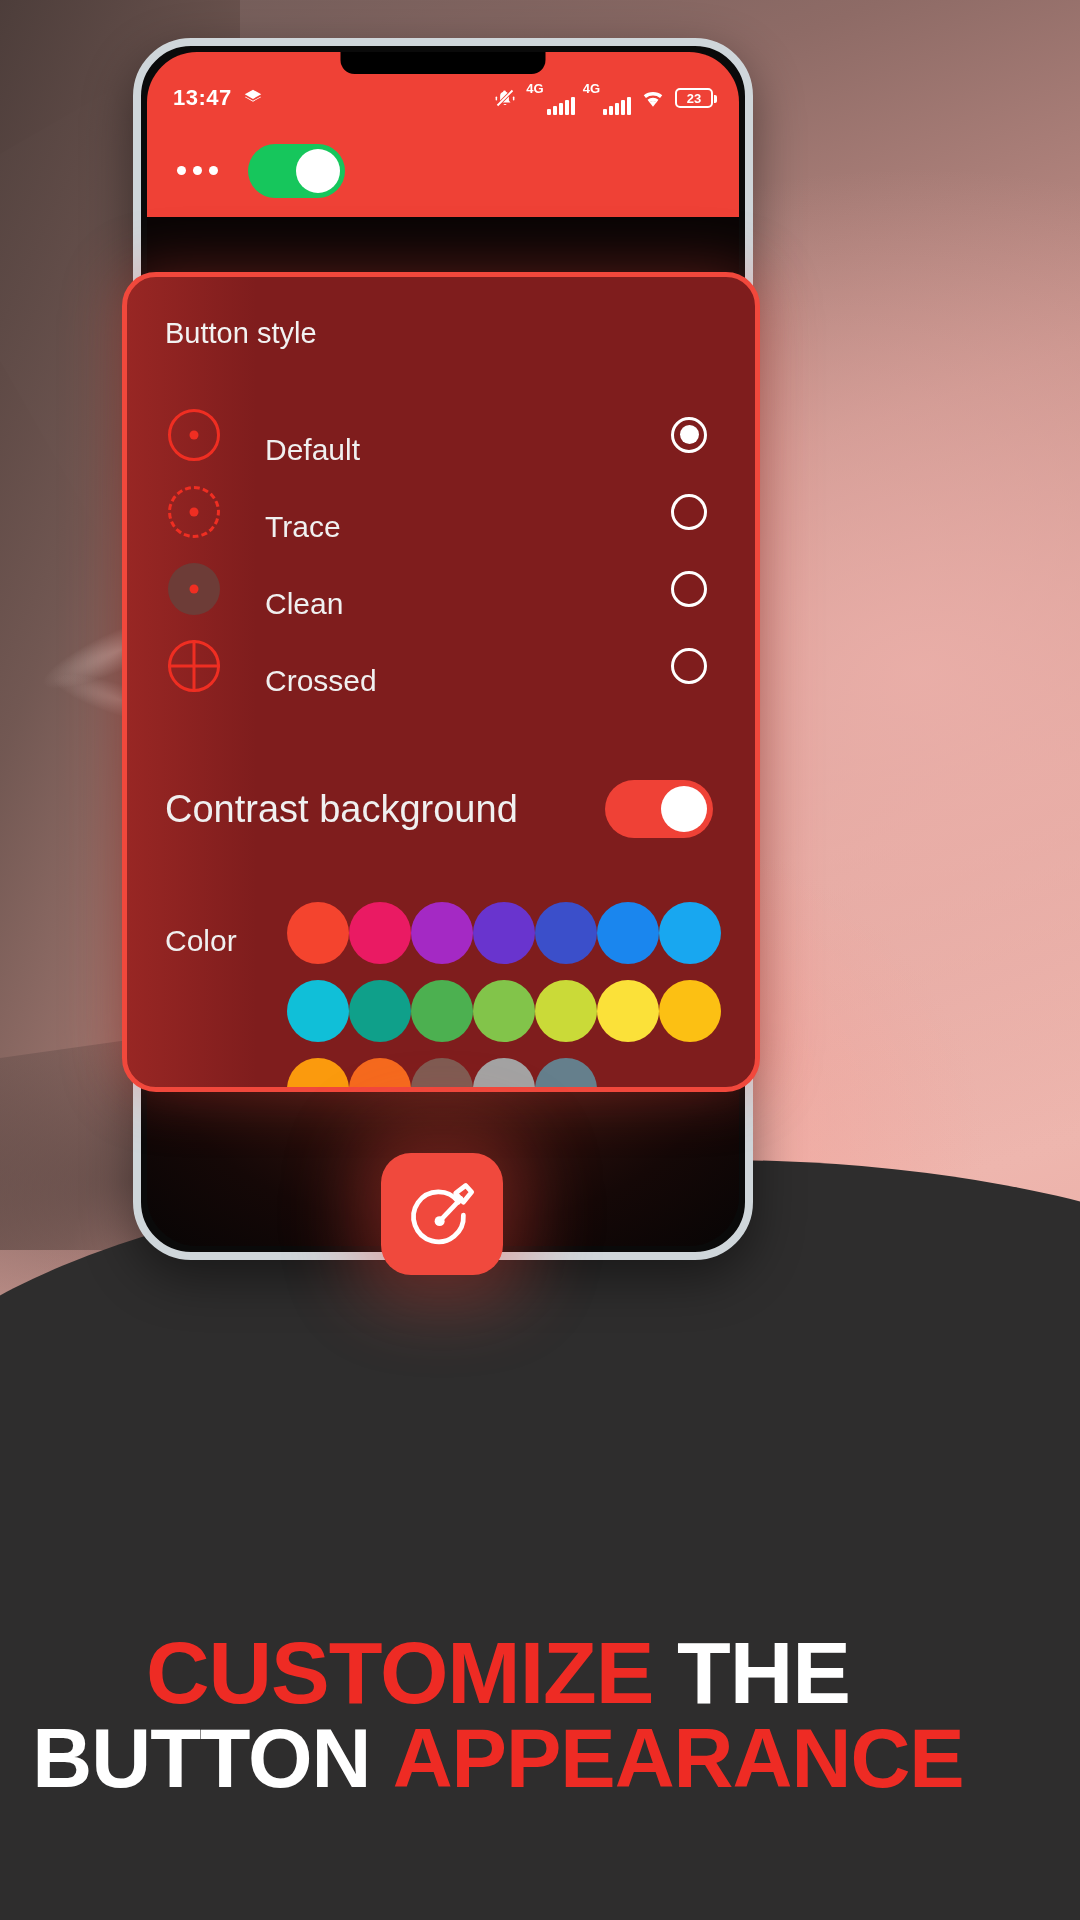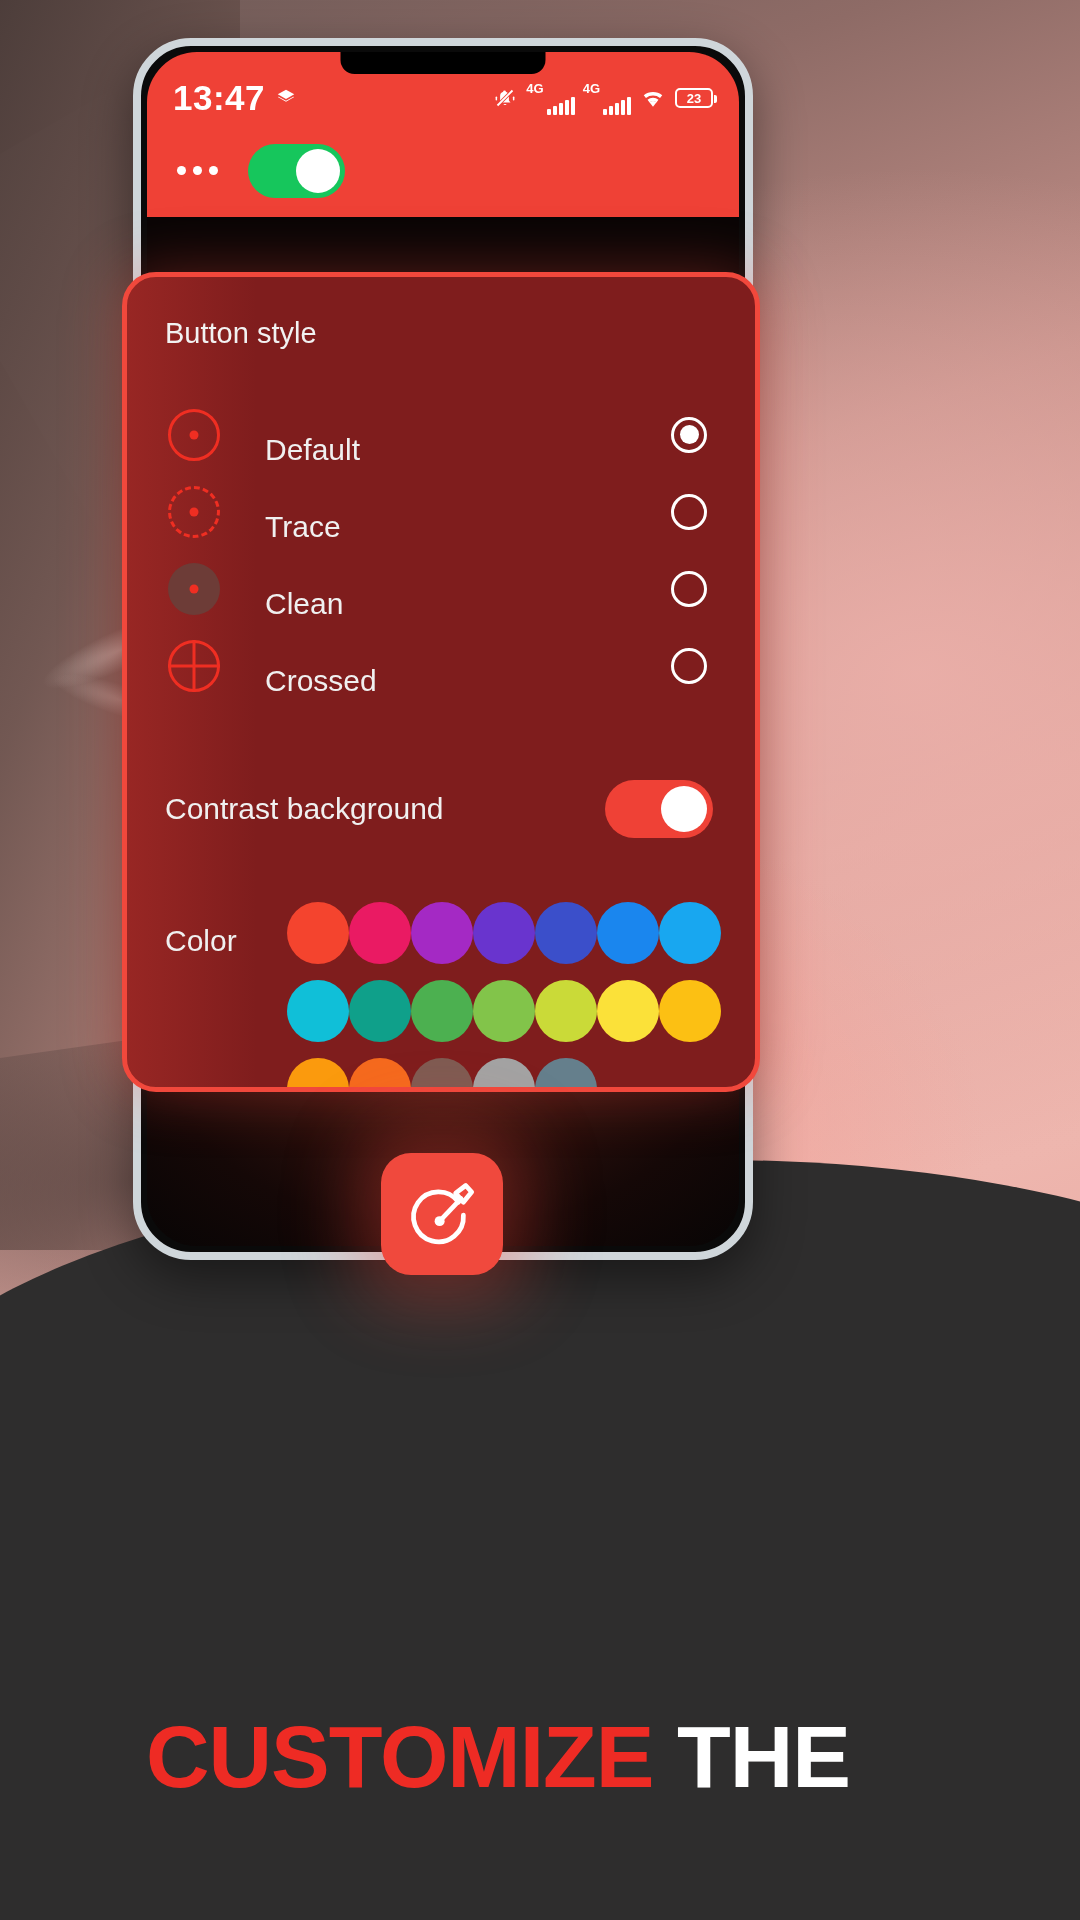--- a/index.html
+++ b/index.html
@@ -79,21 +79,21 @@
     position:absolute; left:50%; top:0; transform:translateX(-50%);
     width:205px; height:22px; background:#000; border-radius:0 0 14px 14px;
   }
   #statusbar{
     position:absolute; left:0; top:26px; width:100%; height:40px;
     display:flex; align-items:center; justify-content:space-between;
     padding:0 26px;
     color:#fff;
   }
   .status-left{ display:flex; align-items:center; gap:10px; }
-  #clock{ font-size:35px; font-weight:700; letter-spacing:.5px; }
+  #clock{ font-size:22px; font-weight:700; letter-spacing:.5px; }
   .status-right{ display:flex; align-items:center; gap:8px; }
   .sig-wrap{ display:flex; align-items:flex-end; gap:2px; }
   .bar{ width:4px; background:#fff; border-radius:1px; }
   .b1{height:6px}.b2{height:9px}.b3{height:12px}.b4{height:15px}.b5{height:18px}
   .net-label{ font-size:13px; font-weight:700; line-height:1; margin-bottom:20px; }
   #battery{
     position:relative; width:38px; height:20px;
     border:2.5px solid #fff; border-radius:5px;
     display:flex; align-items:center; justify-content:center;
   }
@@ -191,21 +191,21 @@
     display:flex; align-items:center; justify-content:center;
     margin-right:10px;
   }
   .radio.checked::after{
     content:""; width:19px; height:19px; border-radius:50%; background:#fff;
   }
 
   #contrast-row{
     display:flex; align-items:center; margin-top:74px; height:62px; cursor:pointer;
   }
-  #contrast-label{ color:#f0f0f0; font-size:30px; flex:1; }
+  #contrast-label{ color:#f0f0f0; font-size:38px; flex:1; }
   #contrast-toggle{
     width:108px; height:58px; border-radius:29px; background:#ef4136;
     position:relative; flex-shrink:0; margin-right:4px; cursor:pointer;
   }
   #contrast-toggle .knob{
     position:absolute; right:6px; top:6px; width:46px; height:46px;
     border-radius:50%; background:#fff;
   }
 
   #color-section{ display:flex; margin-top:62px; }
@@ -419,13 +419,16 @@
     <circle cx="30" cy="38" r="4.2" fill="#fff"></circle>
     <path d="M30 38 L48 19" stroke="#fff" stroke-width="4" stroke-linecap="round"></path>
     <path d="M43.5 14.5 L52 8 L57 13.5 L50 22 Z" fill="none" stroke="#fff" stroke-width="4" stroke-linejoin="round"></path>
   </svg>
 </div>
 
 <div id="headline">
   <div class="hl-line">
     <span class="red">CUSTOMIZE</span><span class="white">&nbsp;</span><span class="white">THE</span>
   </div>
+  <div class="hl-line hl-line-2">
+    <span class="white">BUTTON</span><span class="white">&nbsp;</span><span class="red">APPEARANCE</span>
+  </div>
 </div>
 
 </body></html>

